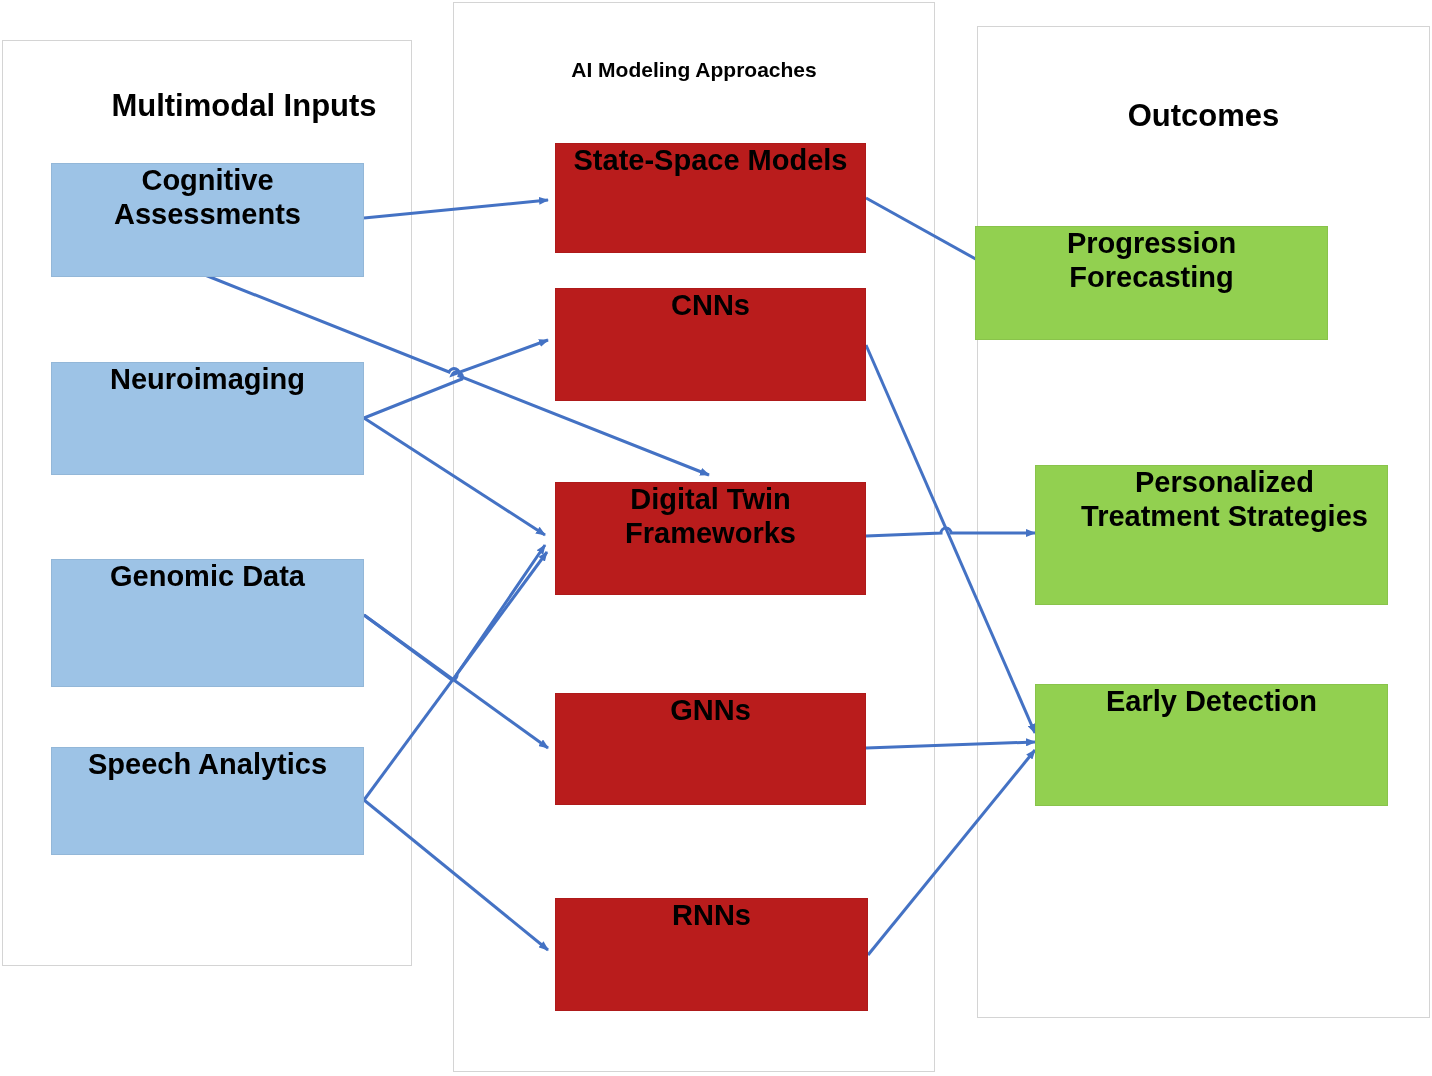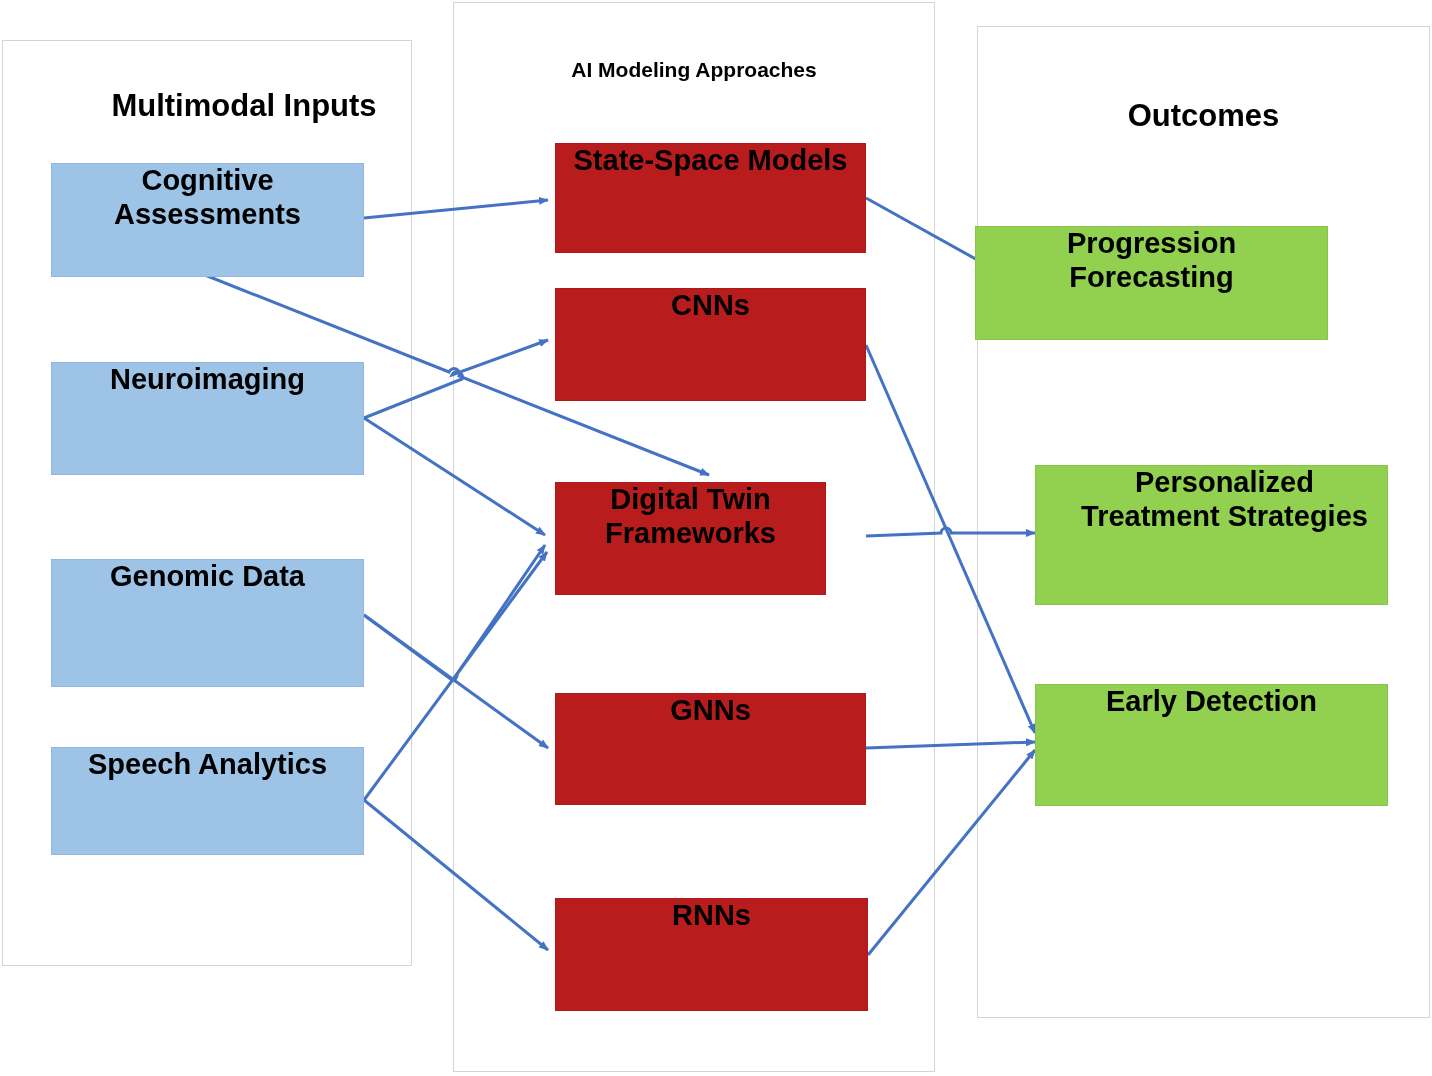--- a/index.html
+++ b/index.html
@@ -124,21 +124,21 @@
   <div class="node input" style="left:51px; top:747px; width:313px; height:108px;">
     <span class="node-label">Speech Analytics</span>
   </div>
 
   <div class="node model" style="left:555px; top:143px; width:311px; height:110px;">
     <span class="node-label">State-Space Models</span>
   </div>
   <div class="node model" style="left:555px; top:288px; width:311px; height:113px;">
     <span class="node-label">CNNs</span>
   </div>
-  <div class="node model" style="left:555px; top:482px; width:271px; height:113px;">
+  <div class="node model" style="left:555px; top:482px; width:311px; height:113px;">
     <span class="node-label">Digital Twin
 Frameworks</span>
   </div>
   <div class="node model" style="left:555px; top:898px; width:313px; height:113px;">
     <span class="node-label">RNNs</span>
   </div>
   <div class="node model" style="left:555px; top:693px; width:311px; height:112px;">
     <span class="node-label">GNNs</span>
   </div>
 

